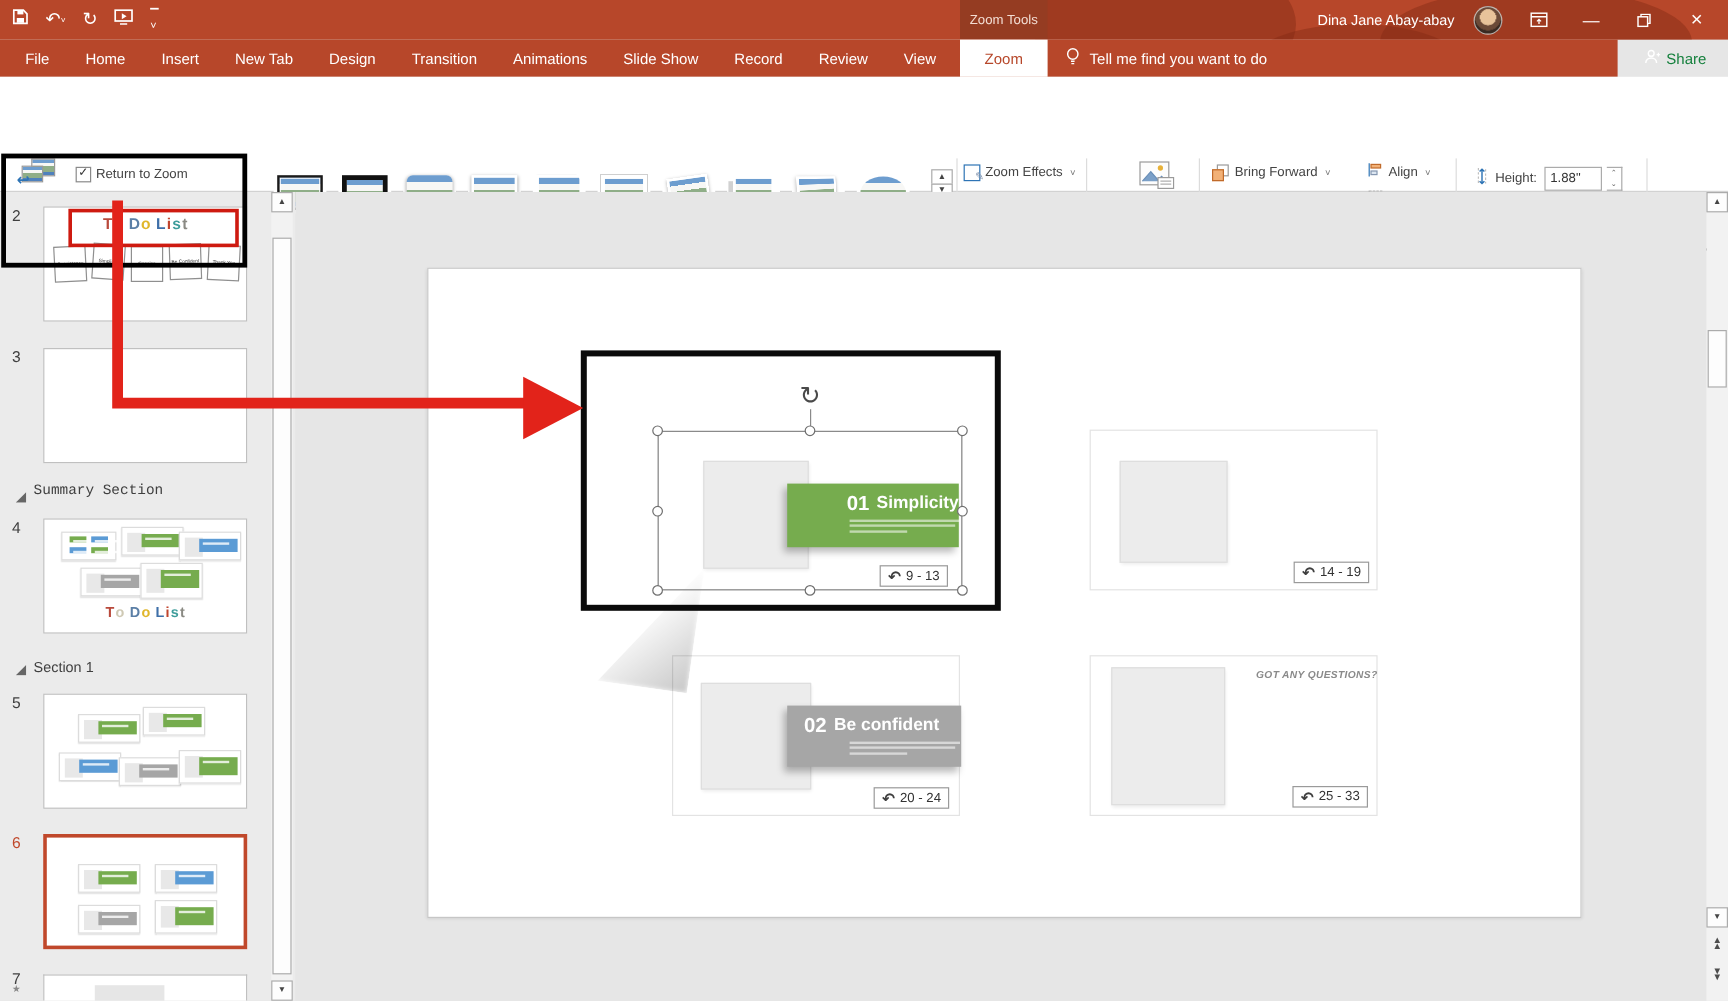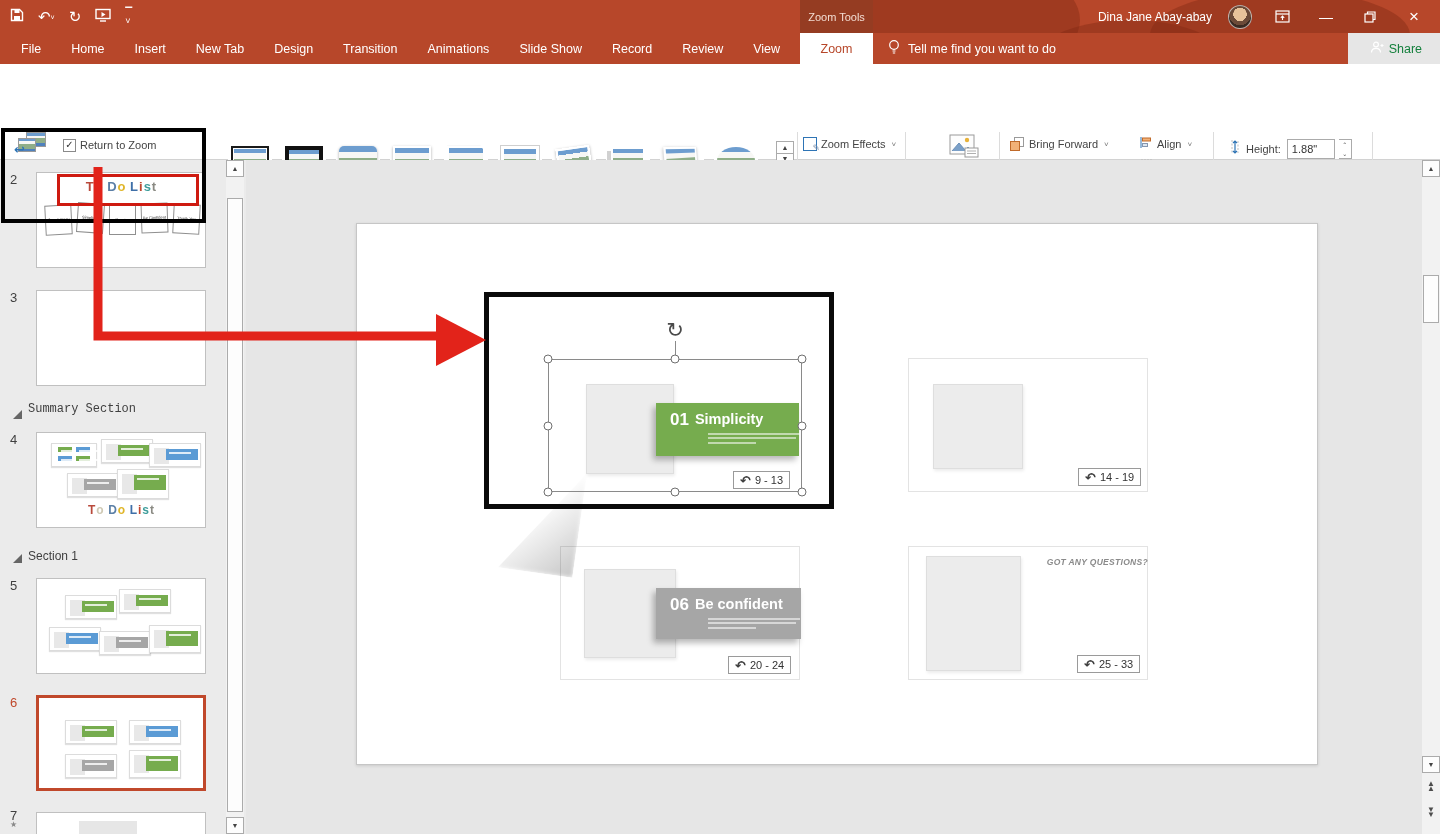--- a/index.html
+++ b/index.html
@@ -541,21 +541,21 @@
     </div>
   </div>
 
   <div id="canvas"></div>
   <div id="slide"></div>
 
   <div id="obj1-shadow"></div>
 
   <div class="zcard" style="left:548px;top:359px;width:254px;height:133px;">
     <div class="zsq" style="left:37px;top:24px;width:88px;height:90px;"></div>
-    <div class="banner g" style="left:107px;top:43px;width:143px;height:53px;">
+    <div class="banner g" style="left:107px;top:43px;width:143px;height:53px;text-align:right;">
       <span class="num">01</span><span class="bt">Simplicity</span>
       <div class="lorem" style="width:92px;"></div>
       <div class="lorem" style="width:88px;"></div>
       <div class="lorem" style="width:48px;"></div>
     </div>
     <div class="range-badge" style="left:184px;top:111px;">
       <span class="ra">↶</span>
       <span>9 - 13</span>
     </div>
   </div>
@@ -578,21 +578,21 @@
     <div class="zsq" style="left:24px;top:25px;width:90px;height:85px;"></div>
     <div class="range-badge" style="left:169px;top:109px;">
       <span class="ra">↶</span>
       <span>14 - 19</span>
     </div>
   </div>
 
   <div class="zcard" style="left:560px;top:546px;width:240px;height:134px;">
     <div class="zsq" style="left:23px;top:22px;width:92px;height:89px;"></div>
     <div class="banner gy" style="left:95px;top:41px;width:145px;height:51px;">
-      <span class="num">06</span><span class="bt">Be confident</span>
+      <span class="num">02</span><span class="bt">Be confident</span>
       <div class="lorem" style="width:92px;"></div>
       <div class="lorem" style="width:88px;"></div>
       <div class="lorem" style="width:48px;"></div>
     </div>
     <div class="range-badge" style="left:167px;top:109px;">
       <span class="ra">↶</span>
       <span>20 - 24</span>
     </div>
   </div>
 

